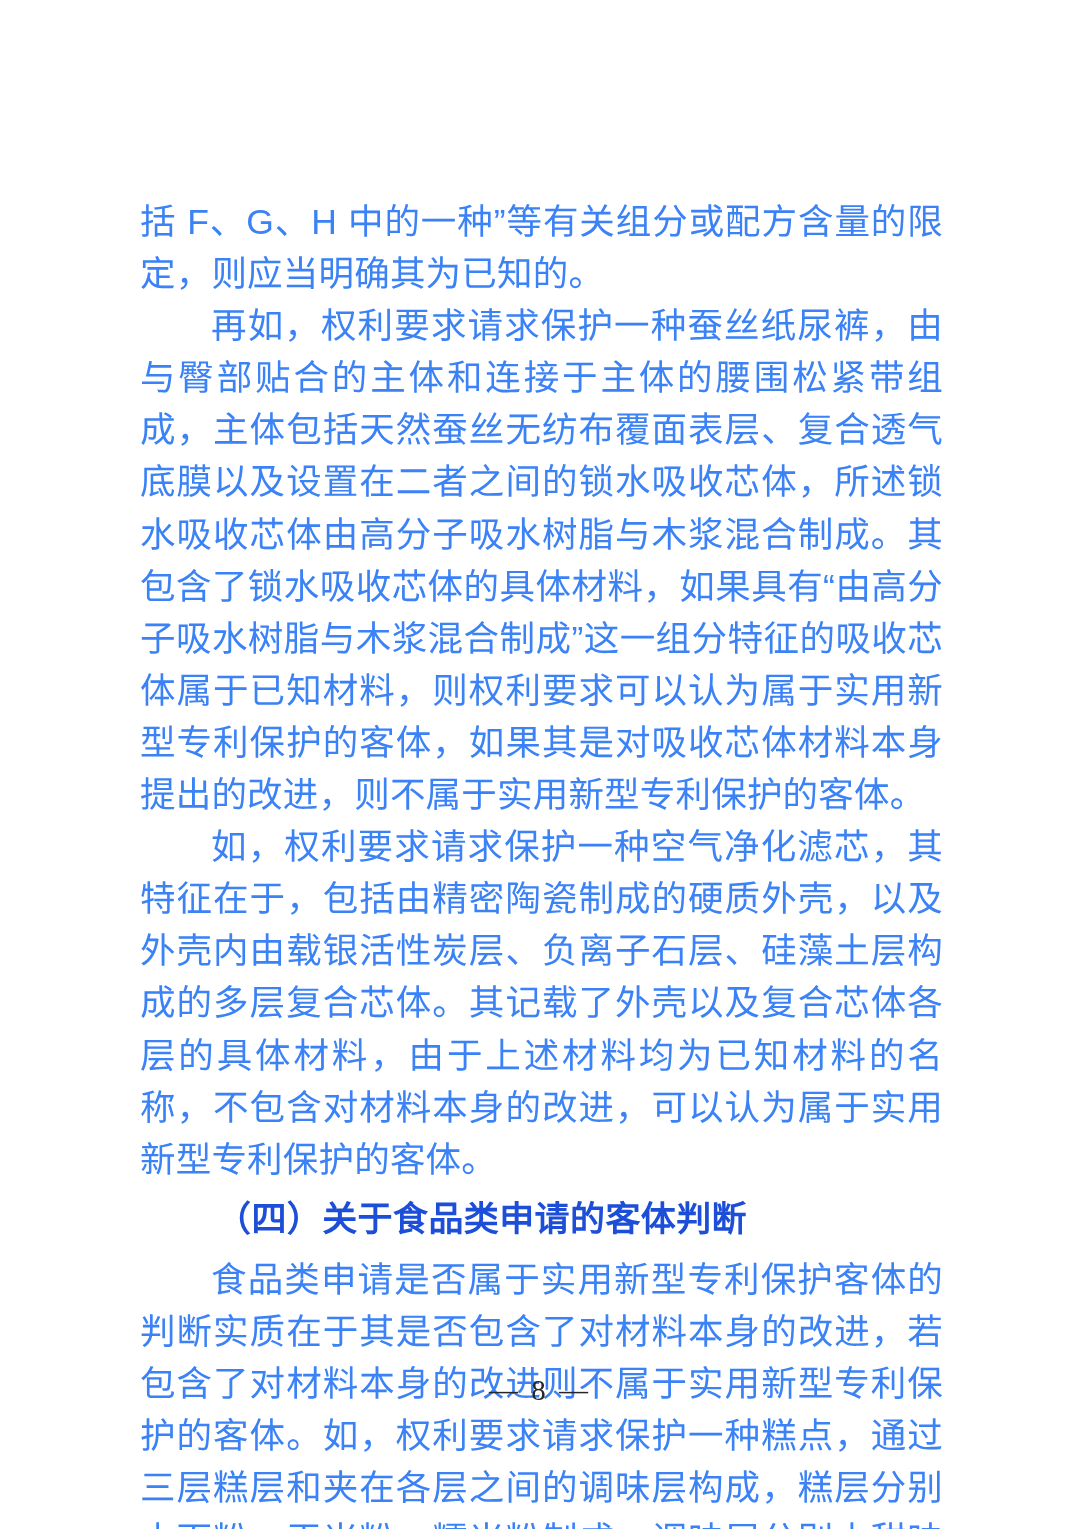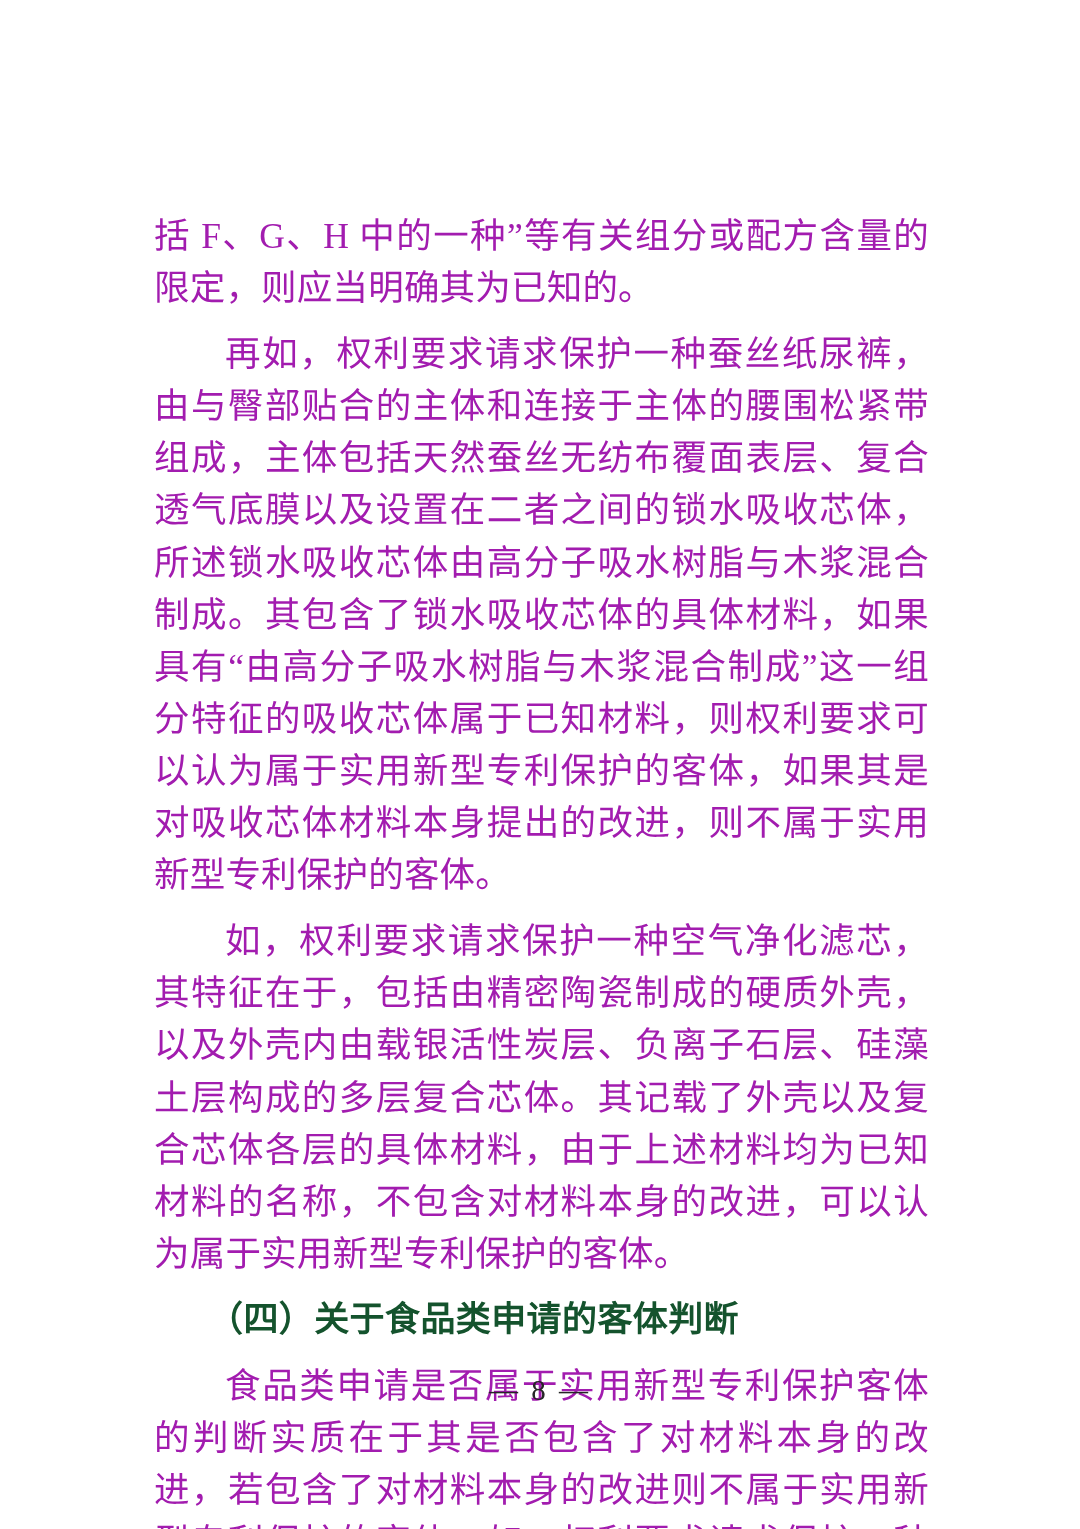--- a/index.html
+++ b/index.html
@@ -26,45 +26,45 @@
 
   
   .text-column {
     position: absolute;
     left: 140px;
     top: 196px;
     width: 803px;
   }
 
   .para {
-    margin: 14px;
+    margin: 0;
     font-size: 35.5px;
     line-height: 52.1px;
     letter-spacing: 0.2px;
     text-align: justify;
     text-justify: inter-character;
     text-align-last: left;
     word-break: break-all;
-    color: #a21caf;
-    font-family: Liberation Serif, serif;
+    color: #3b82f6;
+    font-family: Liberation Sans, sans-serif;
   }
 
   .para.indent {
     text-indent: 71px;
   }
 
   
   .heading {
-    margin: 0;
+    margin: 8px;
     font-size: 35px;
     line-height: 52.1px;
     text-indent: 68px;
     font-weight: 700;
     letter-spacing: 0.4px;
-    color: #14532d;
+    color: #1d4ed8;
     text-align: left;
     font-family: "Liberation Serif", "DejaVu Serif", serif;
   }
 
   
   .page-footer {
     position: absolute;
     left: 0;
     right: 0;
     top: 1376px;

